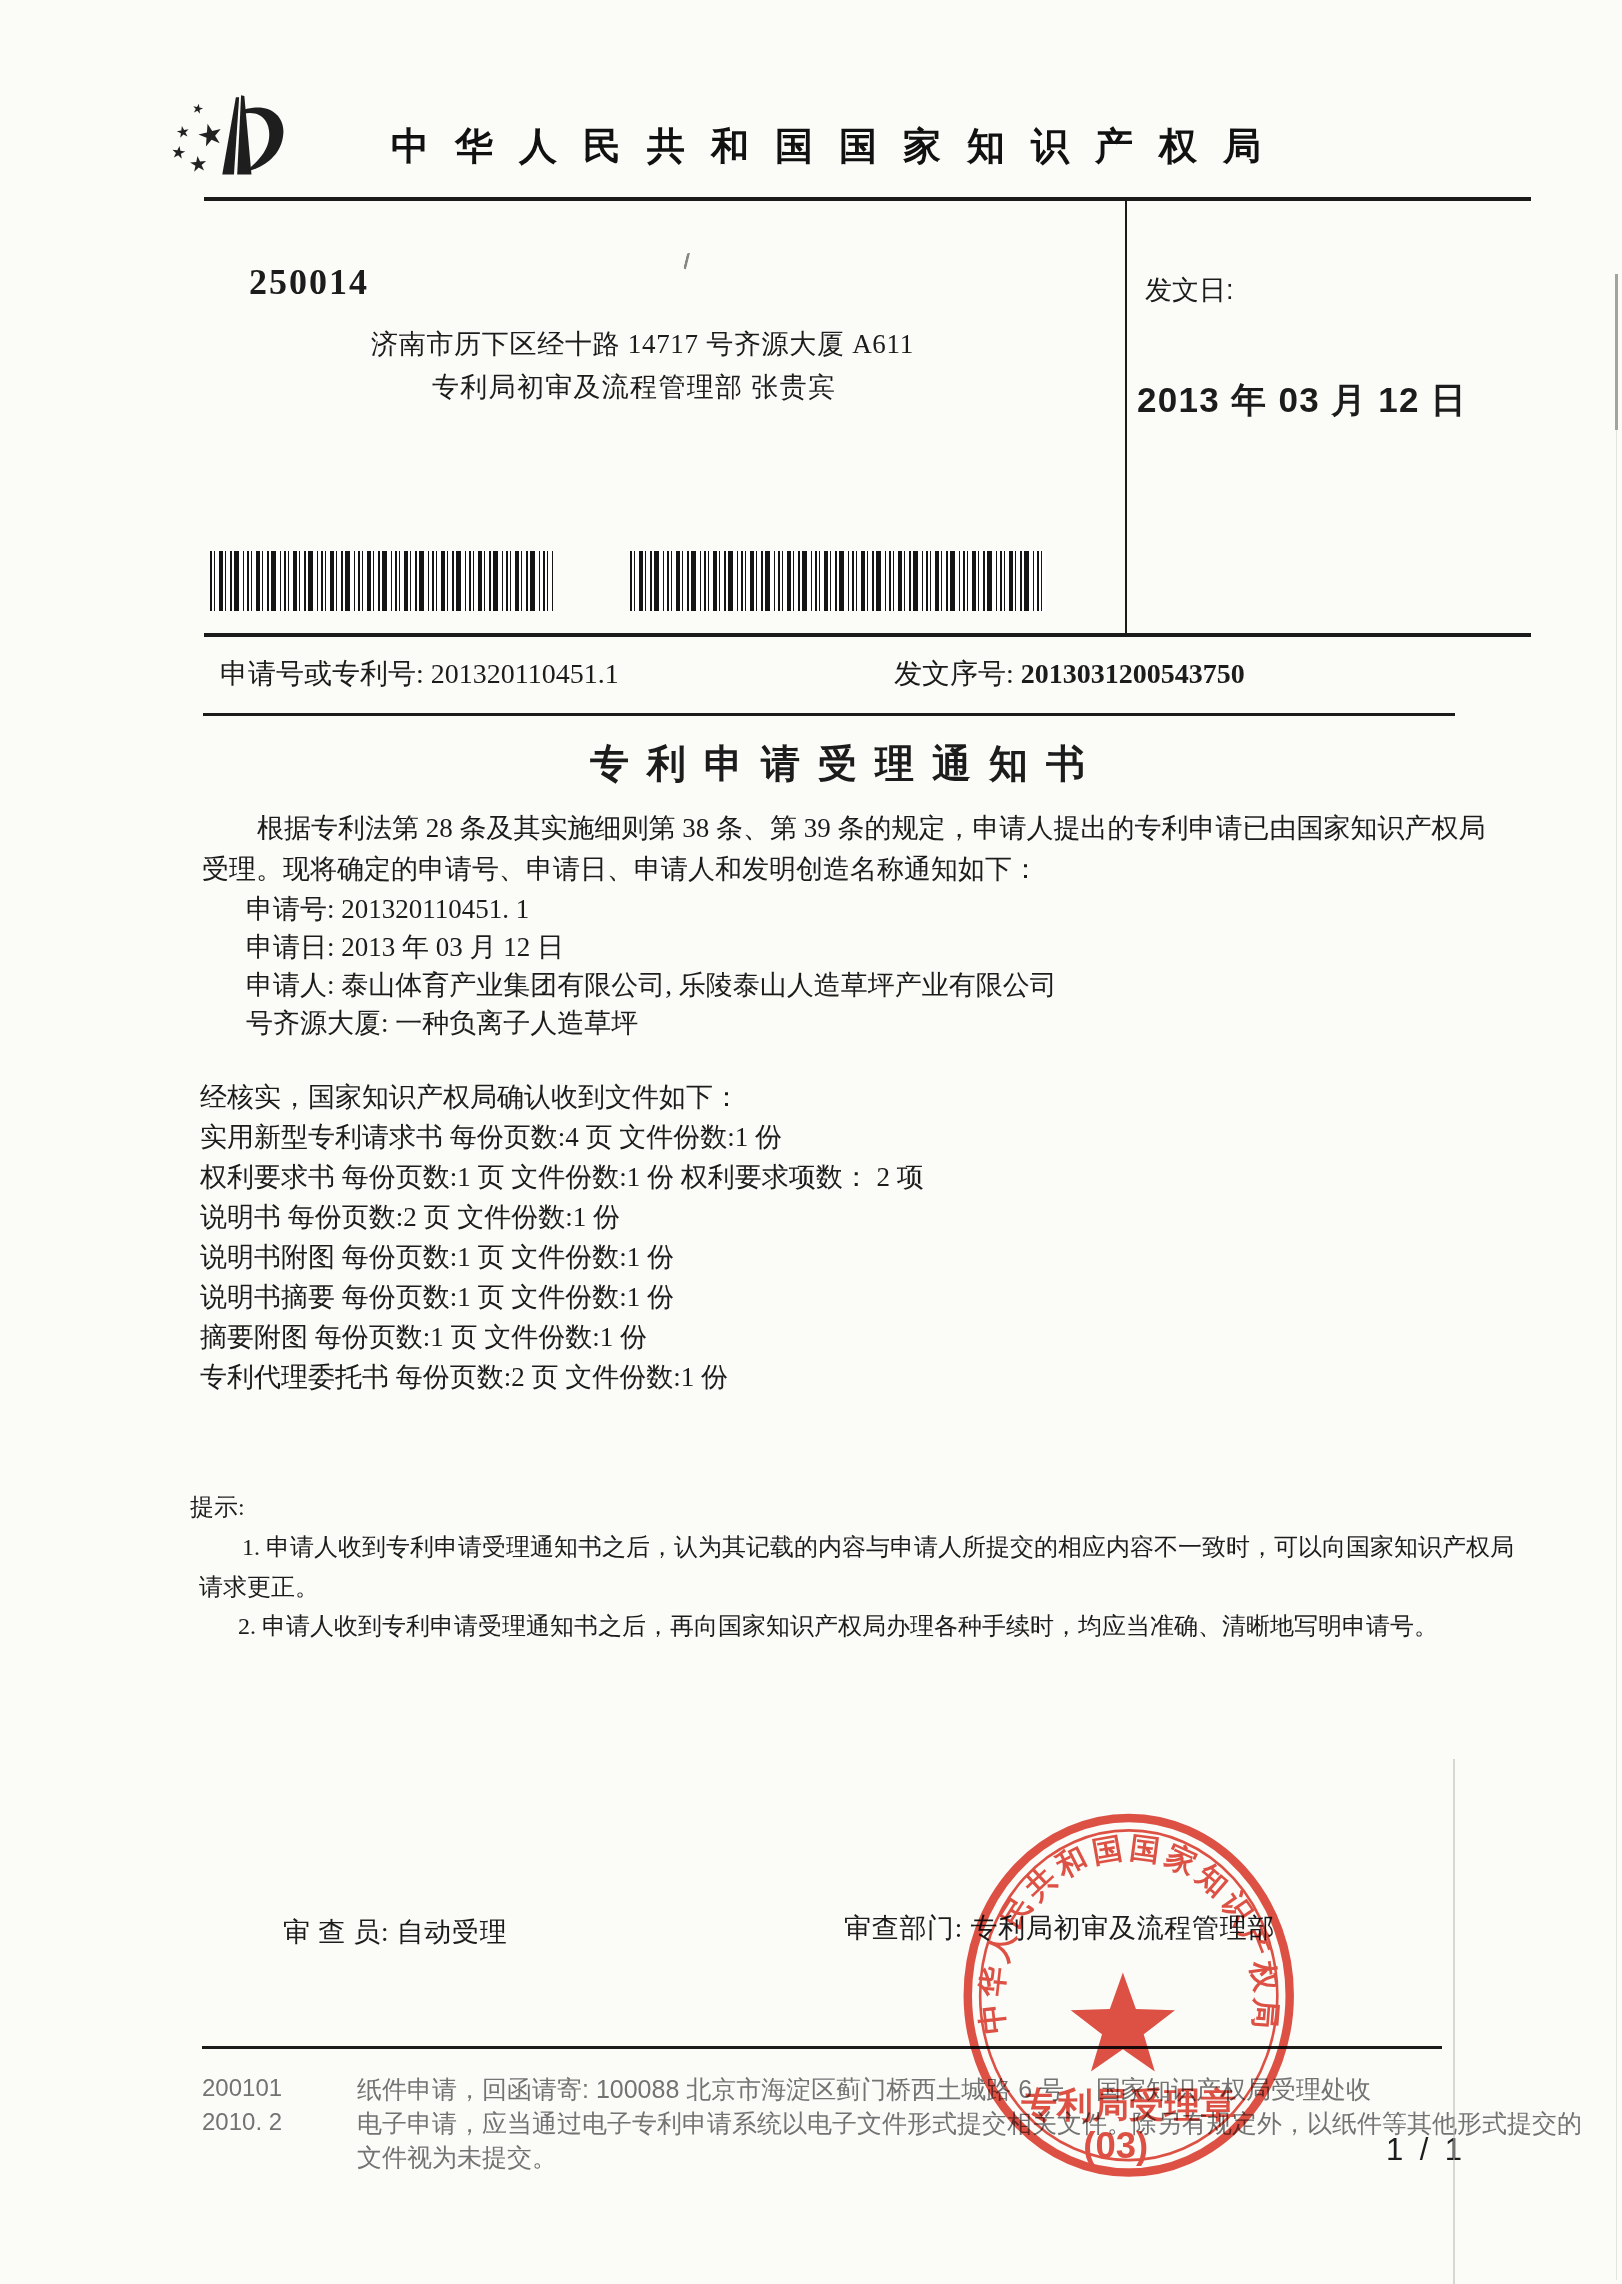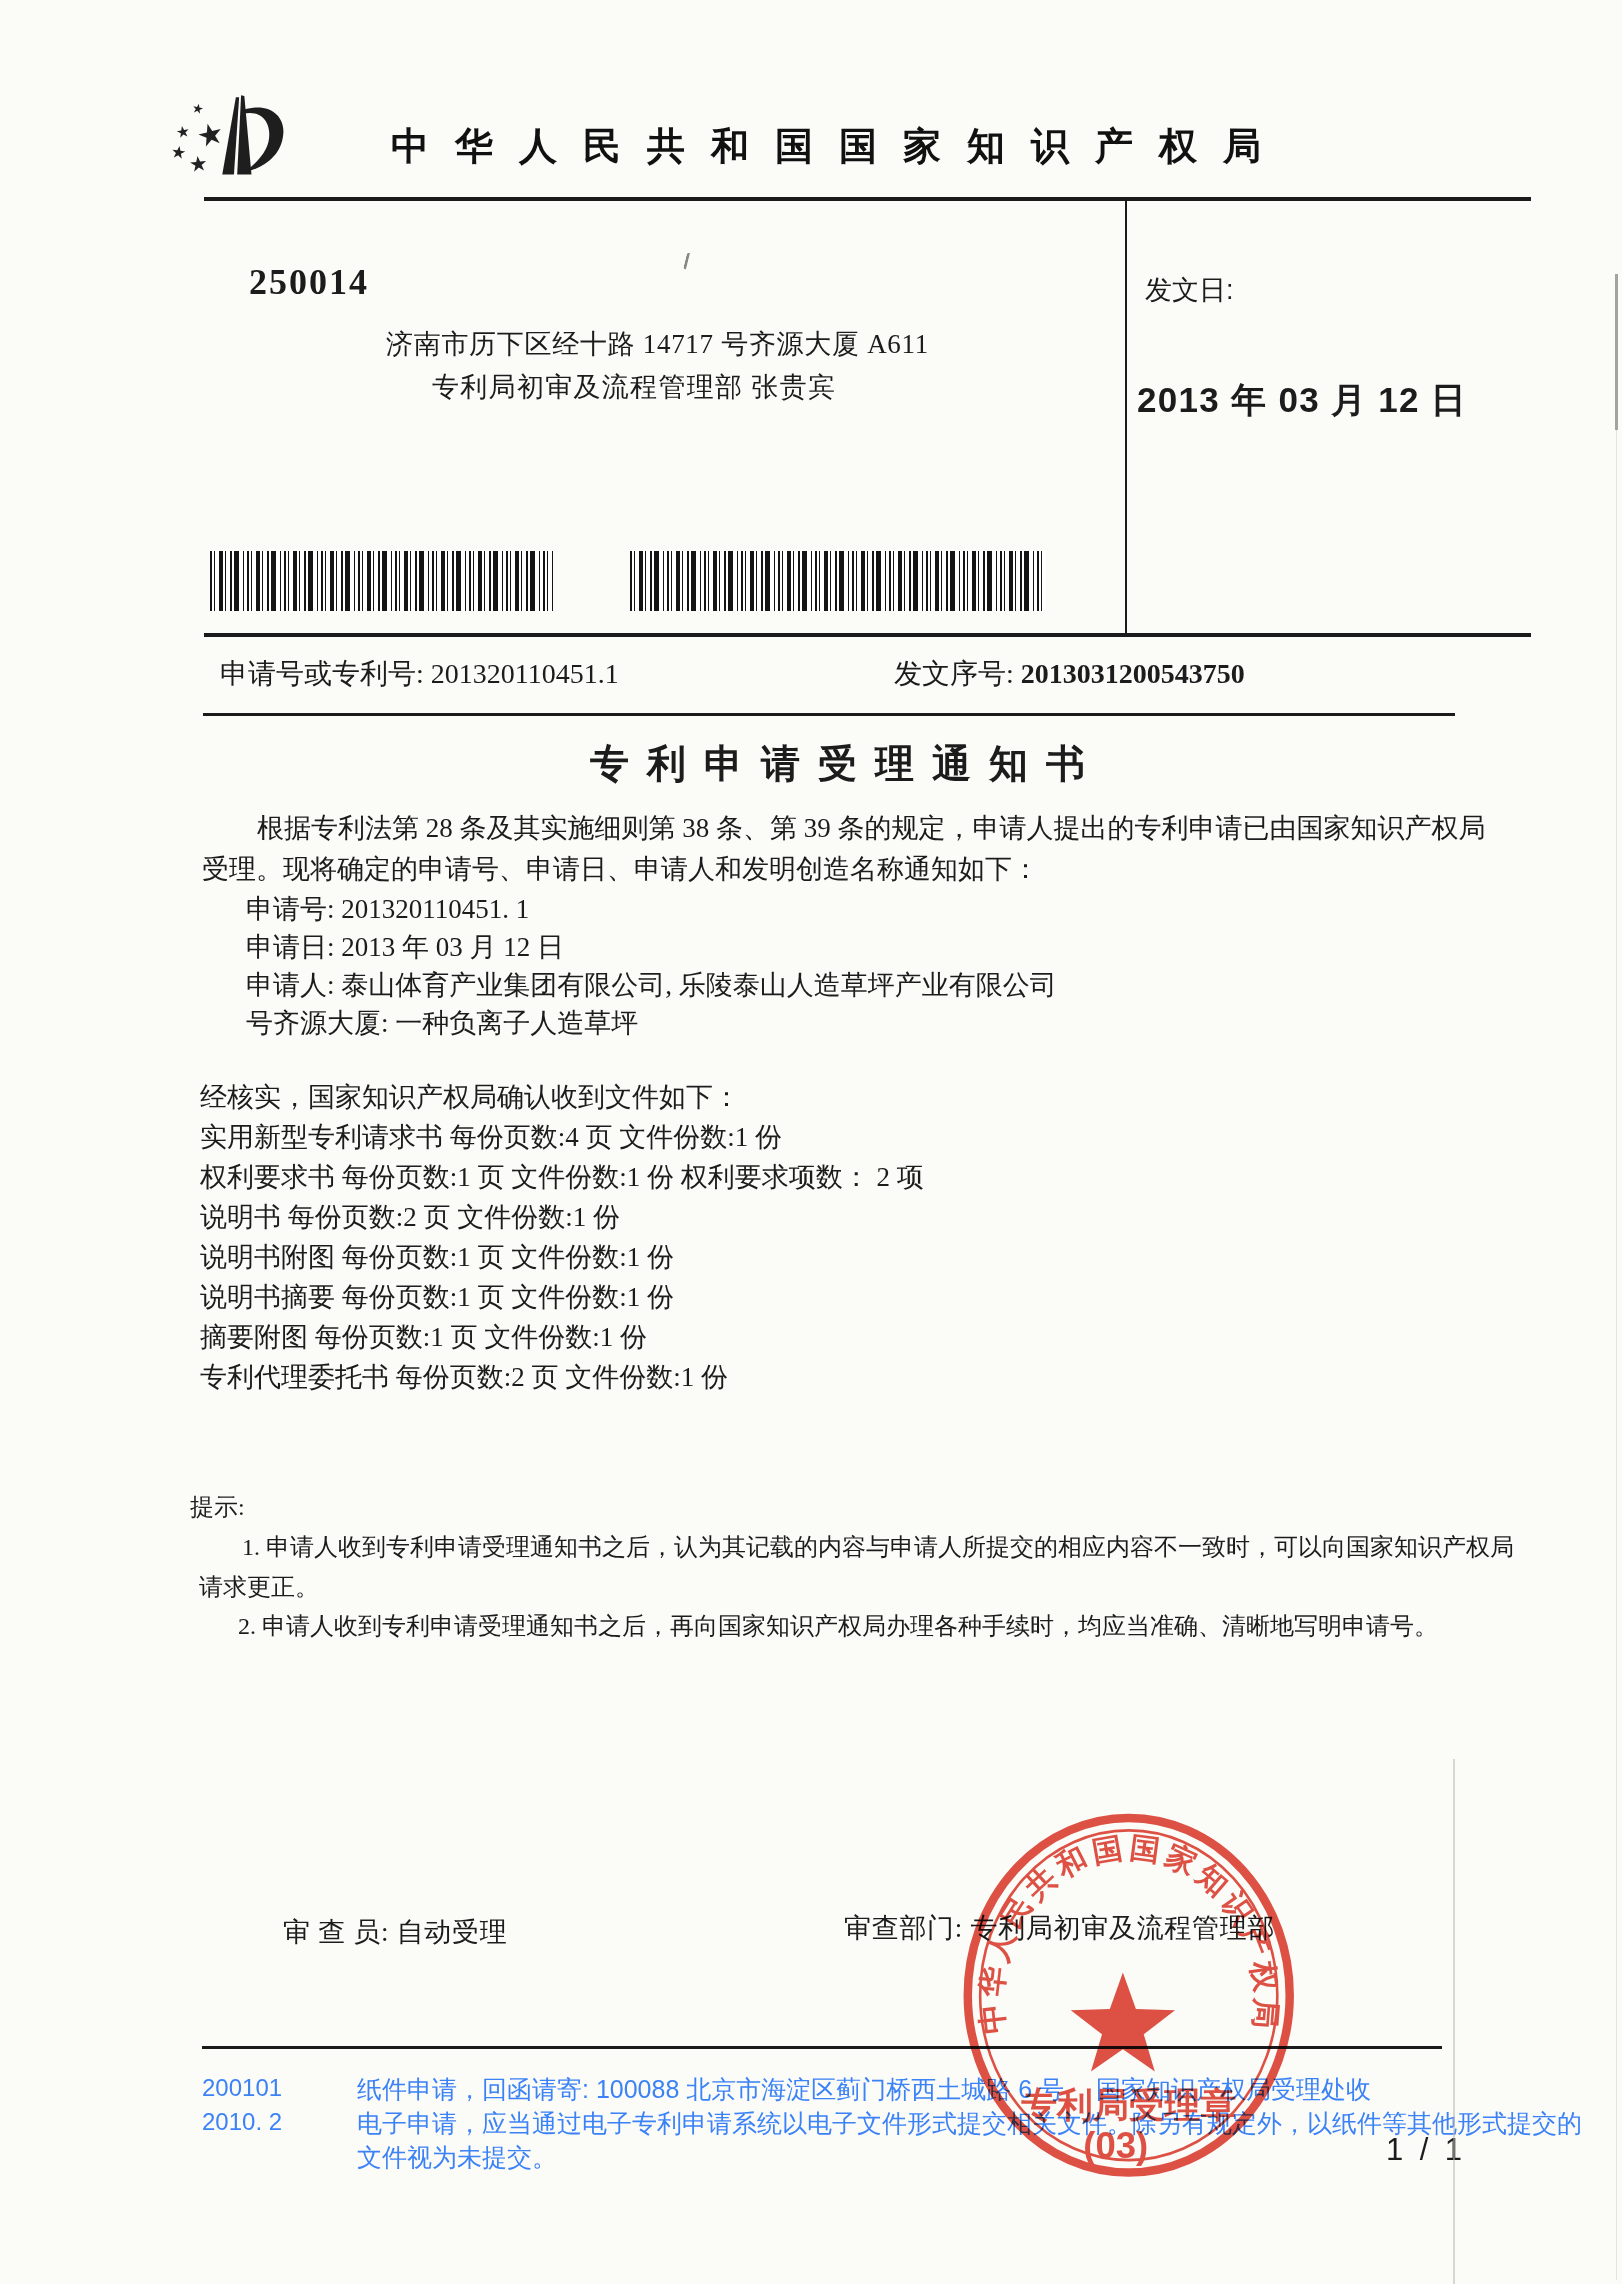--- a/index.html
+++ b/index.html
@@ -26,21 +26,21 @@
   }
   .rule { background:#1b1b1b; }
   .rule-1 { left:204px; top:197px; width:1327px; height:3.9px; }
   .vdiv   { left:1125px; top:197px; width:2px;  height:440px; }
   .rule-2 { left:204px; top:633px; width:1327px; height:3.9px; }
   .rule-3 { left:203px; top:713px; width:1252px; height:2.6px; }
   .rule-footer { left:202px; top:2046px; width:1240px; height:3.3px; }
 
   
   .code-number { left:249px; top:261px; font-size:36px; font-weight:bold; letter-spacing:2px; }
-  .addr1 { left:371px; top:326px; font-size:27px; letter-spacing:0.7px;margin-left:15px; }
+  .addr1 { left:371px; top:326px; font-size:27px; letter-spacing:0.7px; }
   .addr2 { left:432px; top:369px; font-size:27px; letter-spacing:1.3px; }
   .dispatch-label { left:1145px; top:272px; font-size:27px; }
   .dispatch-date  { left:1137px; top:377px; font-size:35px; font-weight:bold; letter-spacing:1.3px;
                     font-family:"Liberation Sans","DejaVu Sans",sans-serif; }
 
   
   .barcode {
     top:551px; height:60px;
     background:repeating-linear-gradient(90deg,
       #151515 0 2px, #fff 2px 3.9px,
@@ -87,21 +87,21 @@
 
   
   .form-code { left:202px; top:2074px; font-size:24px; }
   .form-date { left:202px; top:2108px; font-size:24px; }
   .fline { left:337px; width:1147px; font-size:25px; white-space:nowrap; font-weight:500;margin-left:20px; }
   .fline-1 { top:2073px; }
   .fline-2 { top:2107px; }
   .fline-3 { top:2141px; }
   .page-indicator { left:1386px; top:2132px; font-size:31px; letter-spacing:3.9px;
                     font-family:"Liberation Sans","DejaVu Sans",sans-serif; }
-  .footer-text { font-family:"Liberation Sans","DejaVu Sans",sans-serif; color:#3b82f6; }
+  .footer-text { font-family:"Liberation Sans","DejaVu Sans",sans-serif; color:#737373; }
 
   
   .artifact { background:#b9b9b2; }
   .art-v1 { left:1453px; top:1759px; width:2px; height:525px; opacity:.55; }
   .art-v2 { left:1615px; top:274px;  width:2.6px; height:156px; background:#8f8f88; opacity:.8; }
   .art-v3 { left:1616px; top:430px;  width:1.3px; height:1850px; opacity:.35; }
   .art-speck { left:685px; top:253px; width:6.5px; height:17px;
                border-left:3.3px solid #6c6c66; transform:rotate(14deg); border-radius:2.6px; opacity:.8; }
 </style>
 </head>

